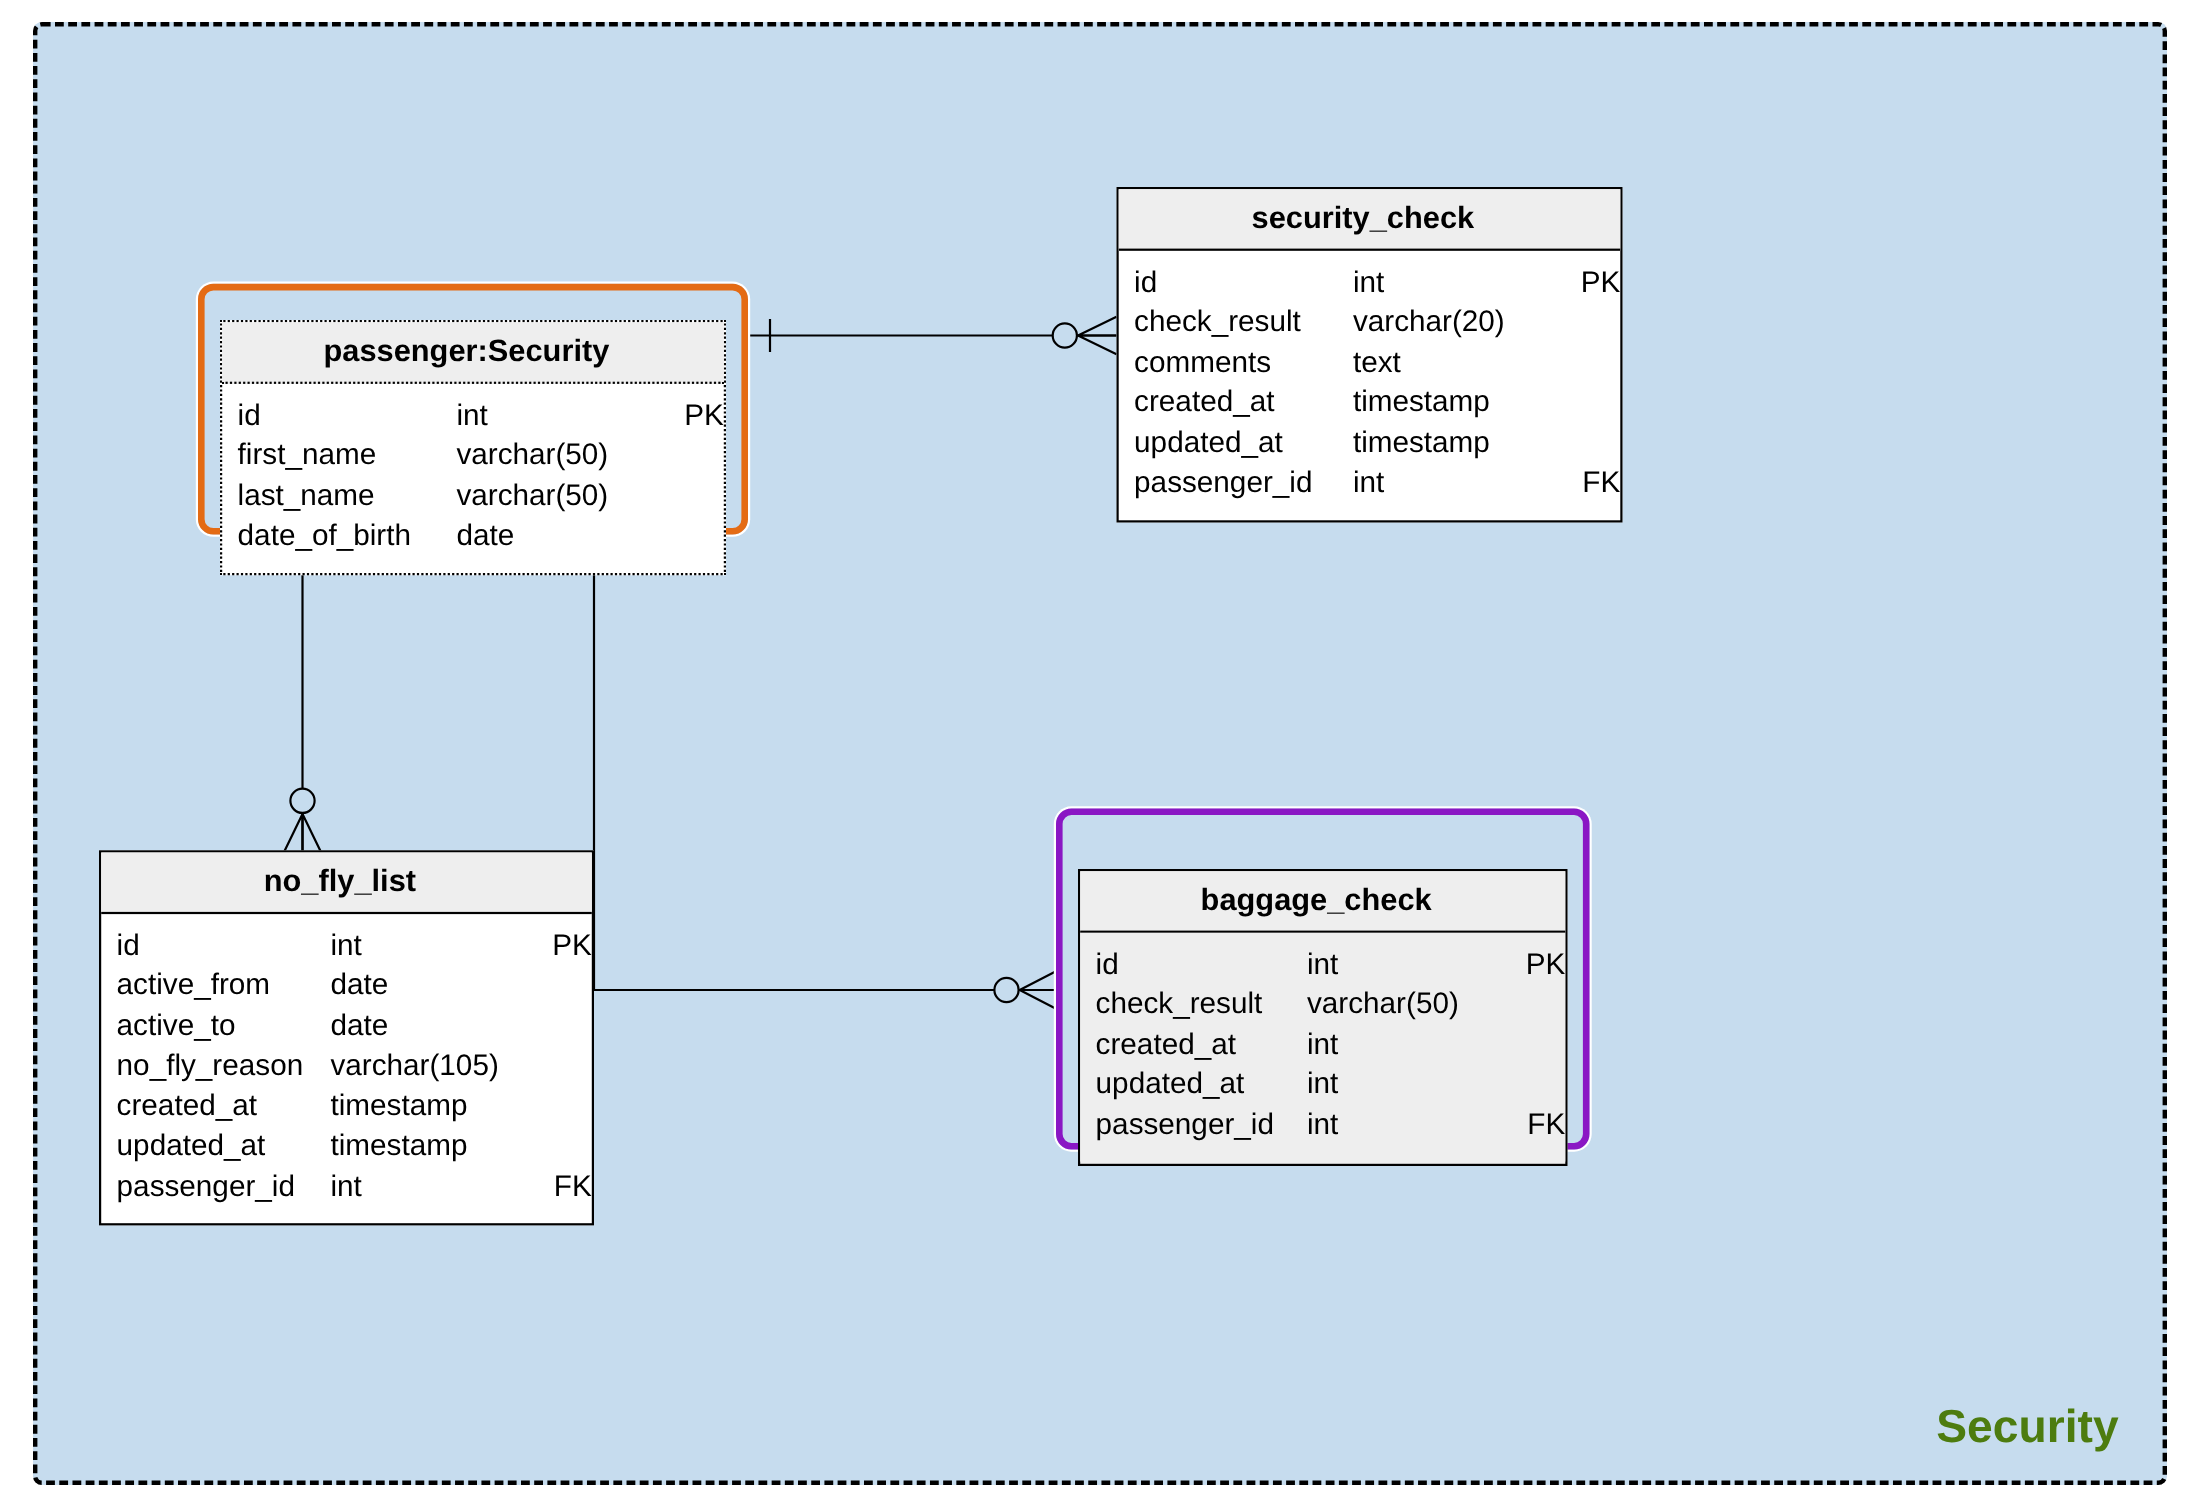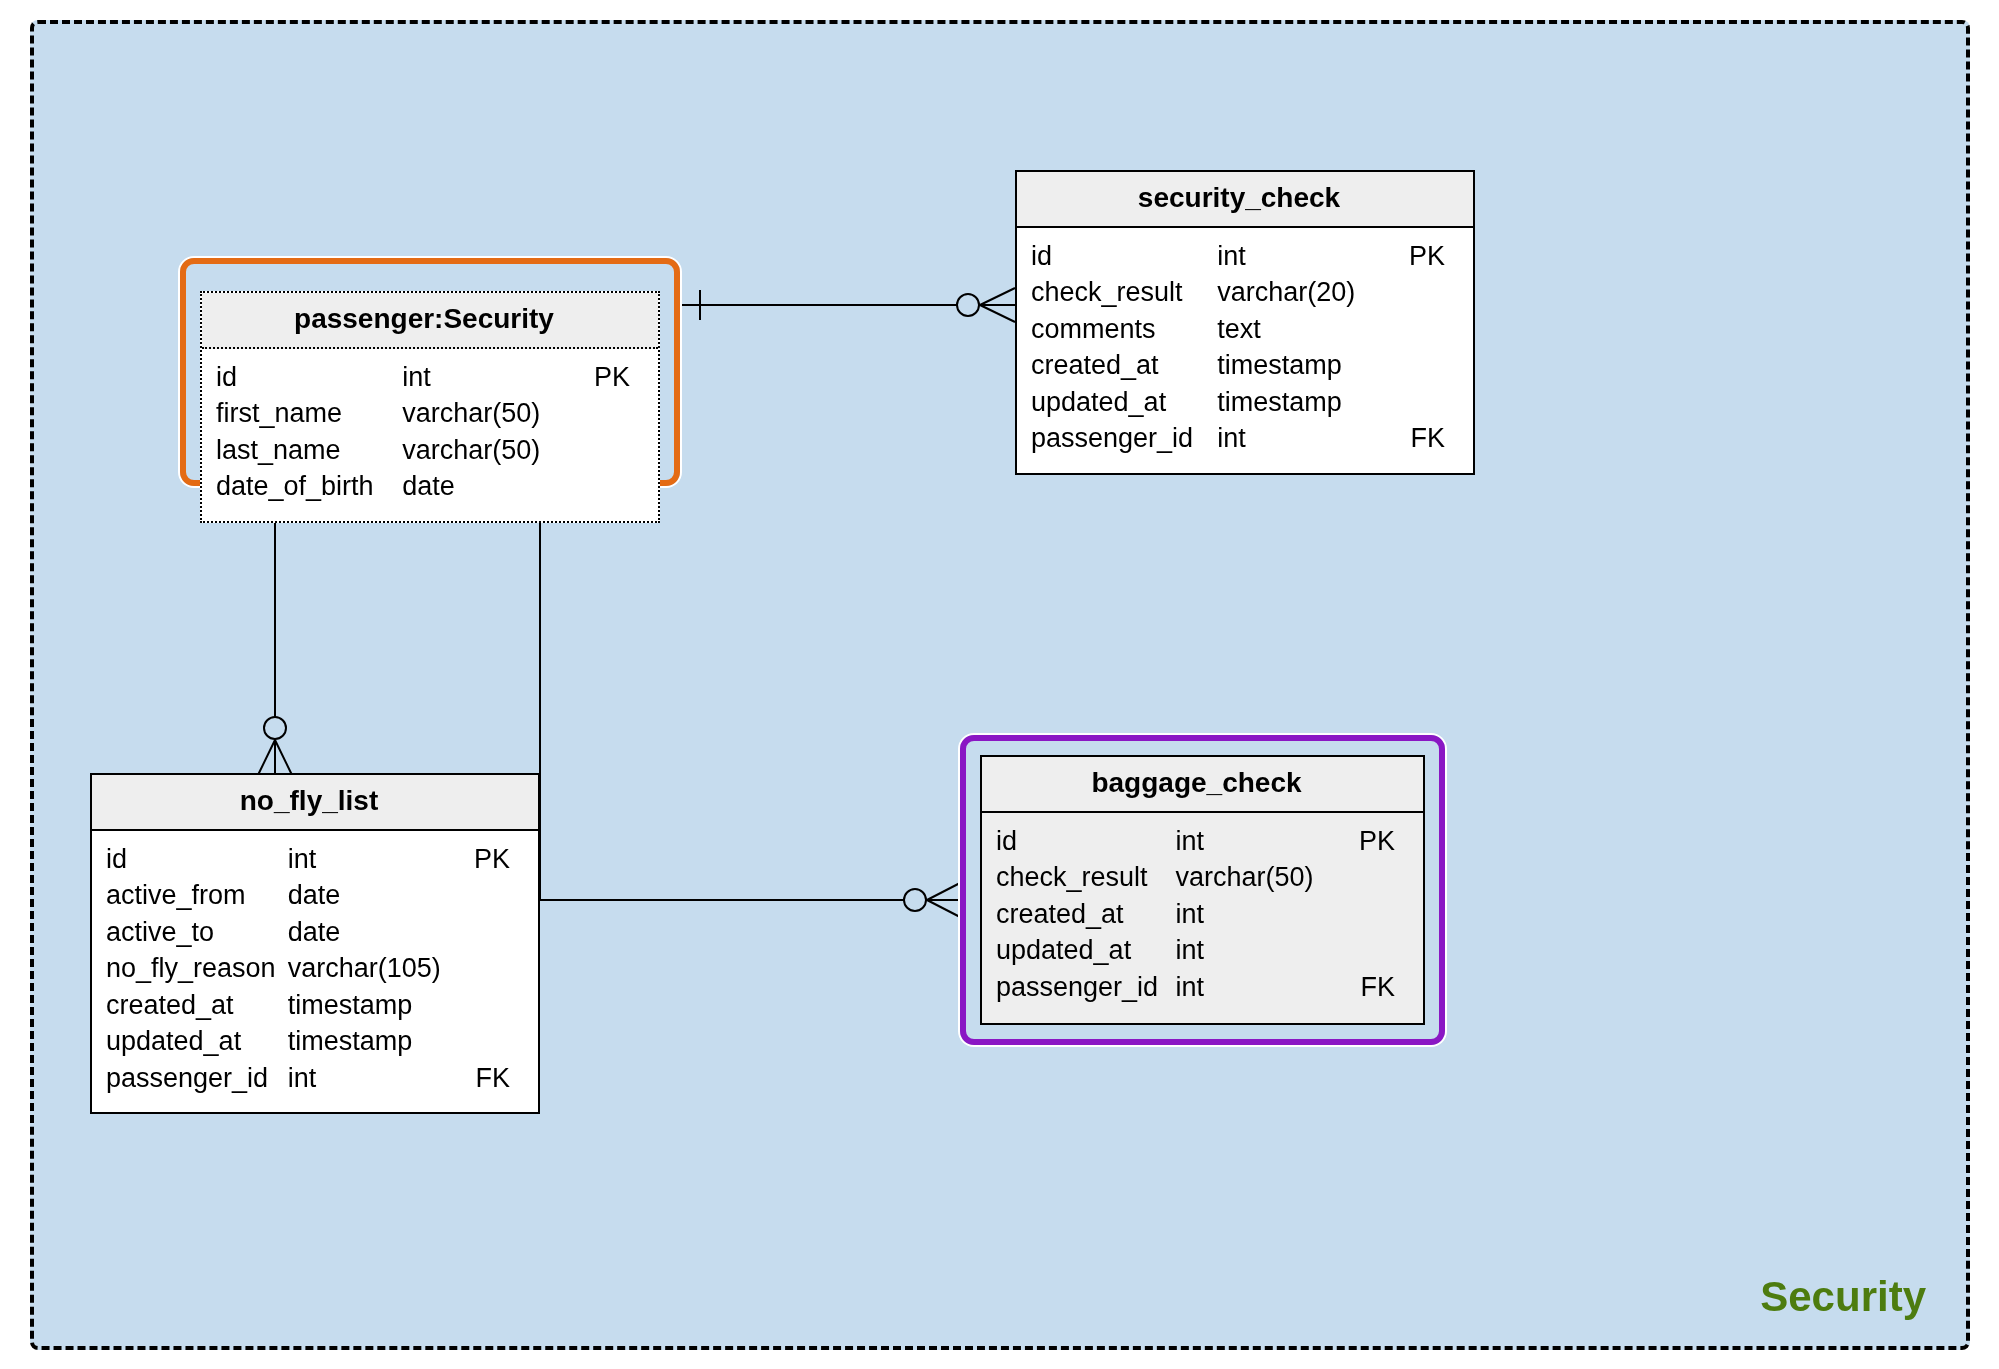--- a/index.html
+++ b/index.html
@@ -42,21 +42,21 @@
   }
   .entity-header {
     background: #eeeeee;
     border-bottom: 2px solid #000;
     text-align: center;
     font-weight: bold;
     font-size: 28px;
     padding: 10px 20px 12px 8px;
   }
   .entity-body {
-    padding: 10px 28px 16px 14px;
+    padding: 10px 0 16px 14px;
     font-size: 27px;
     line-height: 1.35;
   }
   .row {
     display: flex;
   }
   .col-name { flex: 0 0 45%; }
   .col-type { flex: 0 0 40%; }
   .col-key  { flex: 0 0 15%; text-align: right; padding-right: 4px;}
 
@@ -216,21 +216,21 @@
       <div class="row">
           <span class="col-name">passenger_id</span>
           <span class="col-type">int</span>
           <span class="col-key">FK</span>
         </div>
     </div>
   </div>
 
   <div class="highlight purple" style="left:960px; top:735px; width:485px; height:310px;"></div>
 
-  <div class="entity" style="left:980px; top:755px; width:445px; height:270px; border:2px solid #000; background:#eeeeee;">
+  <div class="entity" style="left:980px; top:790px; width:445px; height:270px; border:2px solid #000; background:#eeeeee;">
     <div class="entity-header" style="background:#eeeeee;">baggage_check</div>
     <div class="entity-body" style="background:#eeeeee;">
       <div class="row">
           <span class="col-name">id</span>
           <span class="col-type">int</span>
           <span class="col-key">PK</span>
         </div>
       <div class="row">
           <span class="col-name">check_result</span>
           <span class="col-type">varchar(50)</span>

